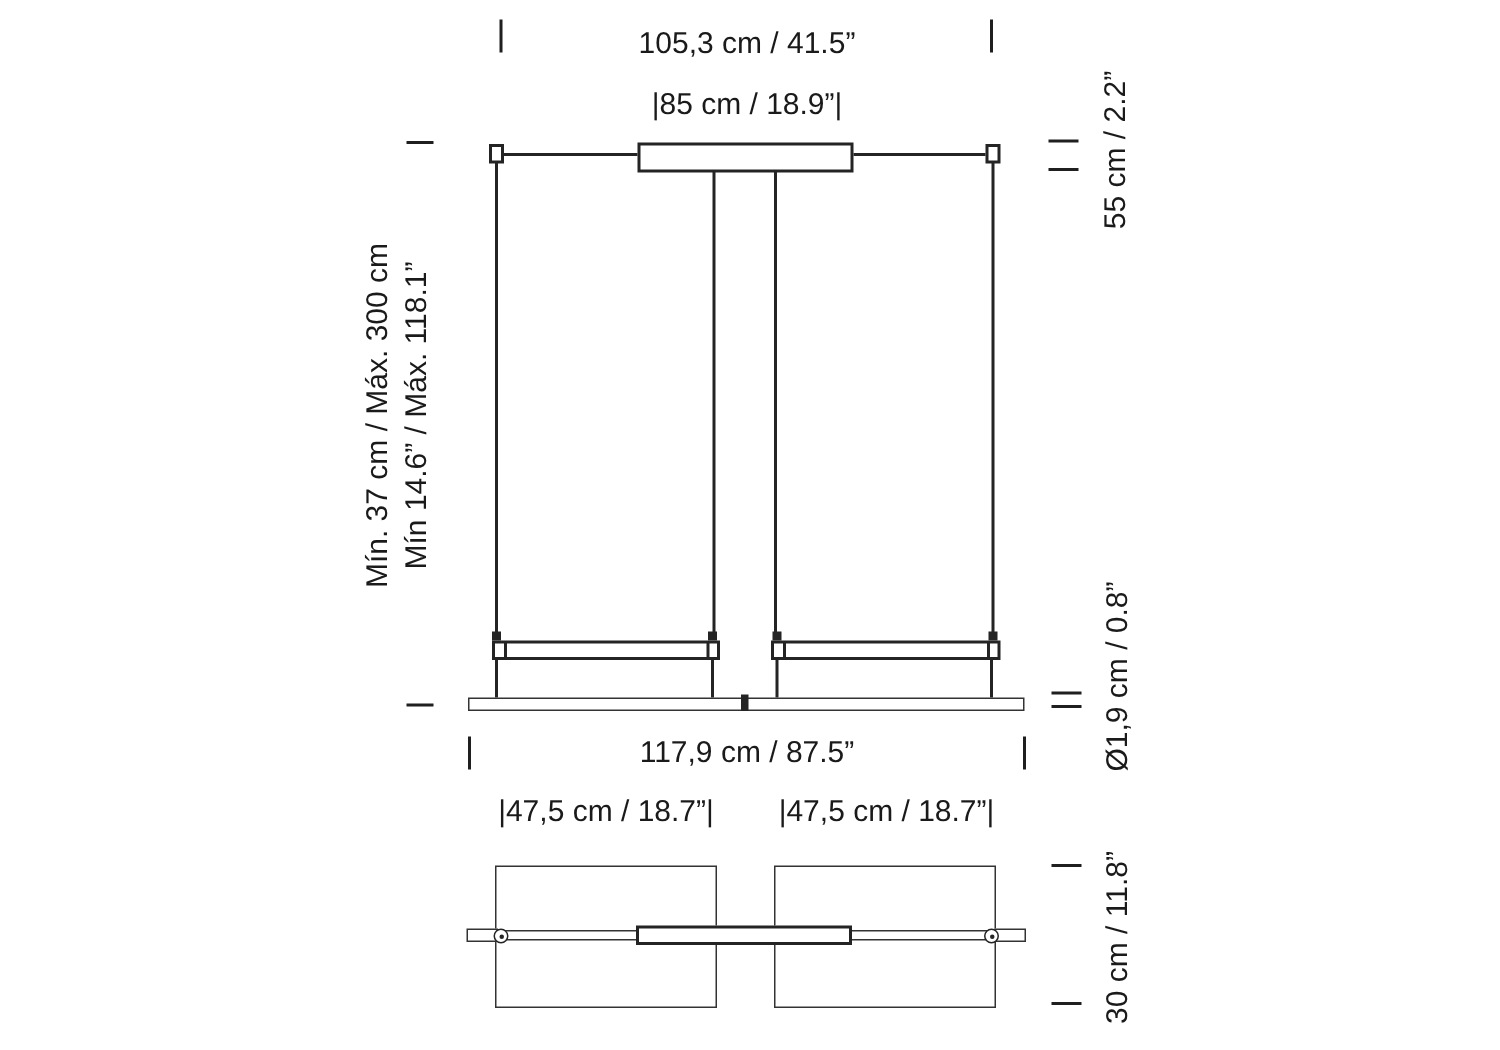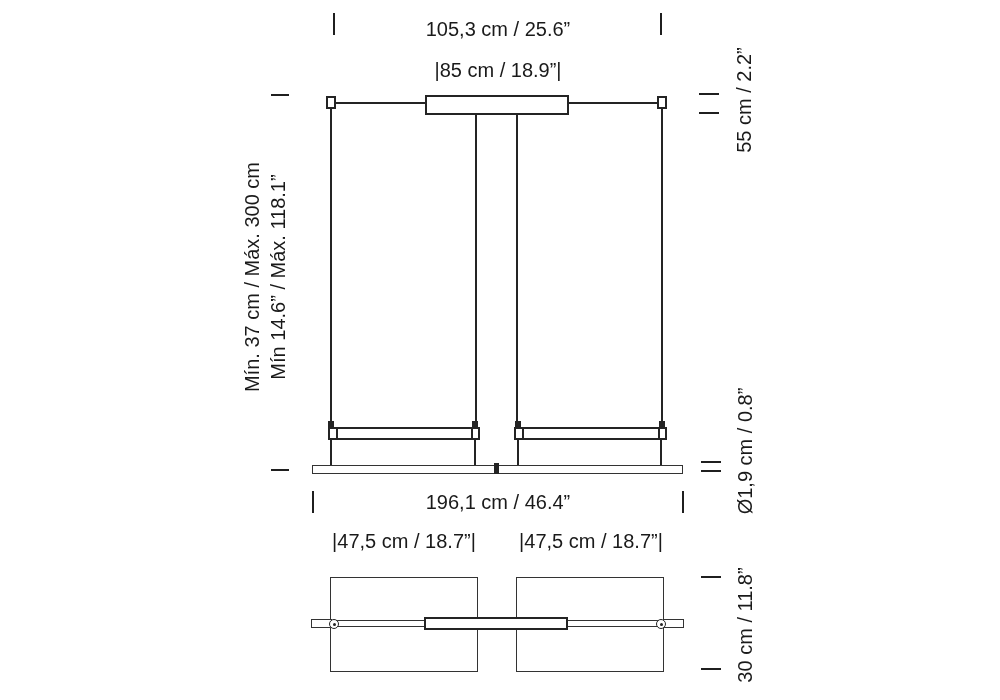--- a/index.html
+++ b/index.html
@@ -29,21 +29,21 @@
 </style>
 </head>
 <body>
 
 <div id="canvas">
 
   <div>
 
     <div class="tick-v" style="left:333px;top:13px;"></div>
     <div class="tick-v" style="left:660px;top:13px;"></div>
-    <div class="dim-label" style="left:348px;top:17px;width:300px;">105,3 cm / 25.6”</div>
+    <div class="dim-label" style="left:348px;top:17px;width:300px;">105,3 cm / 41.5”</div>
 
     <div class="dim-label" style="left:348px;top:58px;width:300px;">|85 cm / 18.9”|</div>
 
     <div class="tick-h" style="left:271px;top:94px;width:18px;"></div>
     <div class="tick-h" style="left:271px;top:469px;width:18px;"></div>
     <div class="dim-label rot" style="left:95px;top:251px;width:340px;height:52px;line-height:26px;">
       <div>Mín. 37 cm / Máx. 300 cm</div>
       <div>Mín 14.6” / Máx. 118.1”</div>
     </div>
 
@@ -81,21 +81,21 @@
 
     <div class="rect thin" style="left:312px;top:465px;width:371px;height:9px;"></div>
     <div class="clamp" style="left:494px;top:463px;height:11px;width:5px;"></div>
 
     <div class="tick-h" style="left:701px;top:461px;"></div>
     <div class="tick-h" style="left:701px;top:470px;"></div>
     <div class="dim-label rot" style="left:655px;top:439px;width:180px;">Ø1,9 cm / 0.8”</div>
 
     <div class="tick-v" style="left:312px;top:491px;"></div>
     <div class="tick-v" style="left:682px;top:491px;"></div>
-    <div class="dim-label" style="left:348px;top:490px;width:300px;">196,1 cm / 46.4”</div>
+    <div class="dim-label" style="left:348px;top:490px;width:300px;">117,9 cm / 87.5”</div>
   </div>
 
   <div>
 
     <div class="dim-label" style="left:304px;top:529px;width:200px;">|47,5 cm / 18.7”|</div>
     <div class="dim-label" style="left:491px;top:529px;width:200px;">|47,5 cm / 18.7”|</div>
 
     <div class="rect thin" style="left:330px;top:577px;width:148px;height:95px;z-index:1;"></div>
     <div class="rect thin" style="left:516px;top:577px;width:148px;height:95px;z-index:1;"></div>
 

